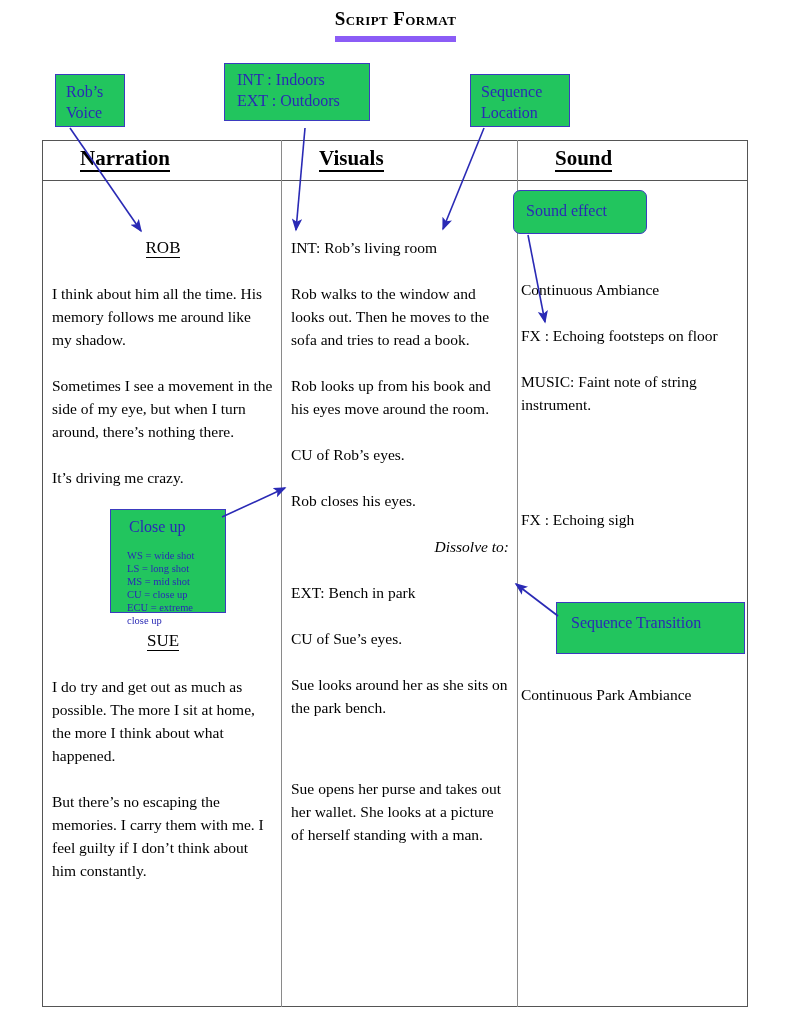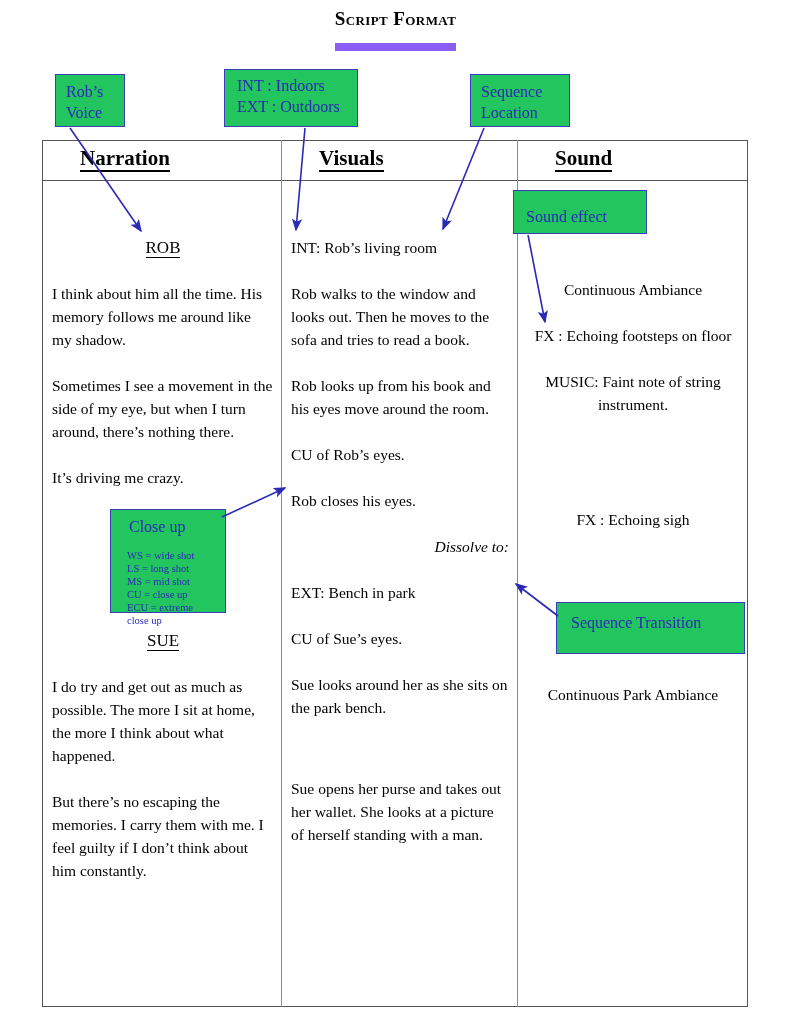--- a/index.html
+++ b/index.html
@@ -16,22 +16,22 @@
   
   .title{
     position:absolute;left:0;top:8px;width:791px;
     text-align:center;
     font-size:19px;
     font-weight:bold;
     font-variant:small-caps;
     letter-spacing:.4px;
   }
   .title span{
-    border-bottom:8px solid #8b5cf6;
-    padding-bottom:14px;
+    border-bottom:6px solid #8b5cf6;
+    padding-bottom:7px;
   }
 
   
   .table-frame{
     position:absolute;left:42px;top:140px;
     width:706px;height:867px;
     border:1px solid #555555;
     background:#ffffff;
     box-sizing:border-box;
   }
@@ -57,21 +57,21 @@
   .col-head.c3{left:517px;width:231px;}
 
   
   .col{
     position:absolute;
     font-size:15.5px;
     line-height:23px;
   }
   .col.narration{left:52px;top:236px;width:222px;}
   .col.visuals{left:291px;top:236px;width:218px;}
-  .col.sound{left:521px;top:278px;width:224px;text-align:center;}
+  .col.sound{left:521px;top:278px;width:224px;}
 
   .speaker{
     text-align:center;
     font-size:17px;
     margin:0 0 0 0;
   }
   .speaker span{border-bottom:1.5px solid #000;}
 
   p.blk{margin:0;}
   .gap{height:23px;}
@@ -89,23 +89,23 @@
     position:absolute;
     border:1.5px solid #3b3bbf;
     background:#22c55e;
     color:#2a2ab5;
     font-size:16px;
     line-height:21px;
     box-sizing:border-box;
     padding:6px 10px;
   }
   .note.n-robvoice{left:55px;top:74px;width:70px;height:53px;}
-  .note.n-intext{left:224px;top:69px;width:134px;height:58px;padding:5px 12px;}
+  .note.n-intext{left:224px;top:63px;width:146px;height:58px;padding:5px 12px;}
   .note.n-seqloc{left:470px;top:74px;width:100px;height:53px;}
-  .note.n-soundfx{left:513px;top:190px;width:134px;height:44px;padding:15px 12px;}
+  .note.n-soundfx{left:513px;top:190px;width:134px;height:44px;padding:9px 12px;border-radius:7px;}
   .note.n-seqtrans{left:556px;top:602px;width:189px;height:52px;padding:9px 14px;}
   .note.n-closeup{left:110px;top:509px;width:116px;height:104px;padding:6px 0 0 0;}
   .note.n-closeup .cu-title{font-size:16px;padding-left:18px;}
   .note.n-closeup .cu-list{
     font-size:10.5px;line-height:13px;padding:12px 0 0 16px;
   }
   .note.n-closeup .cu-list div{white-space:nowrap;}
 
   
   svg.arrows{position:absolute;left:0;top:0;width:791px;height:1024px;pointer-events:none;}

